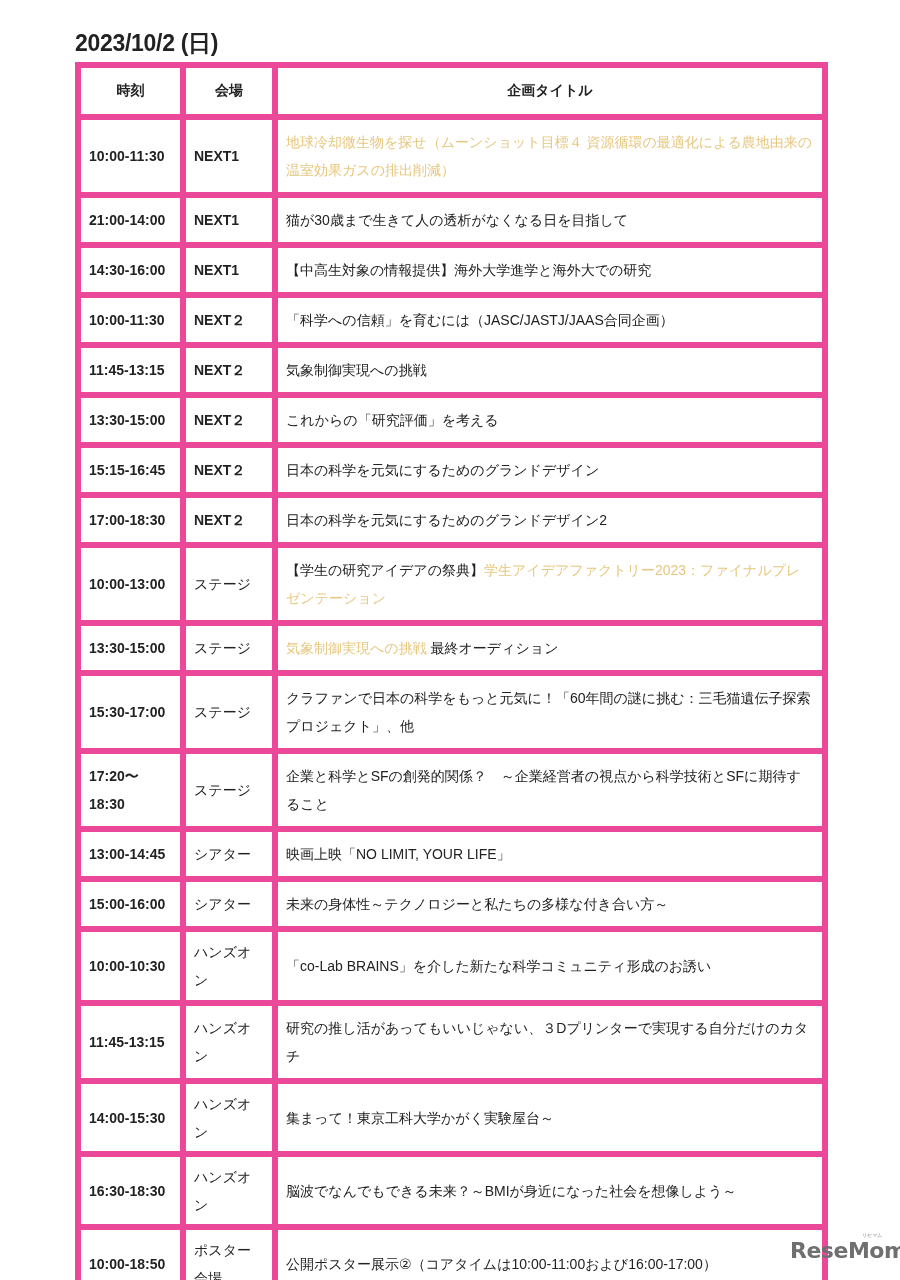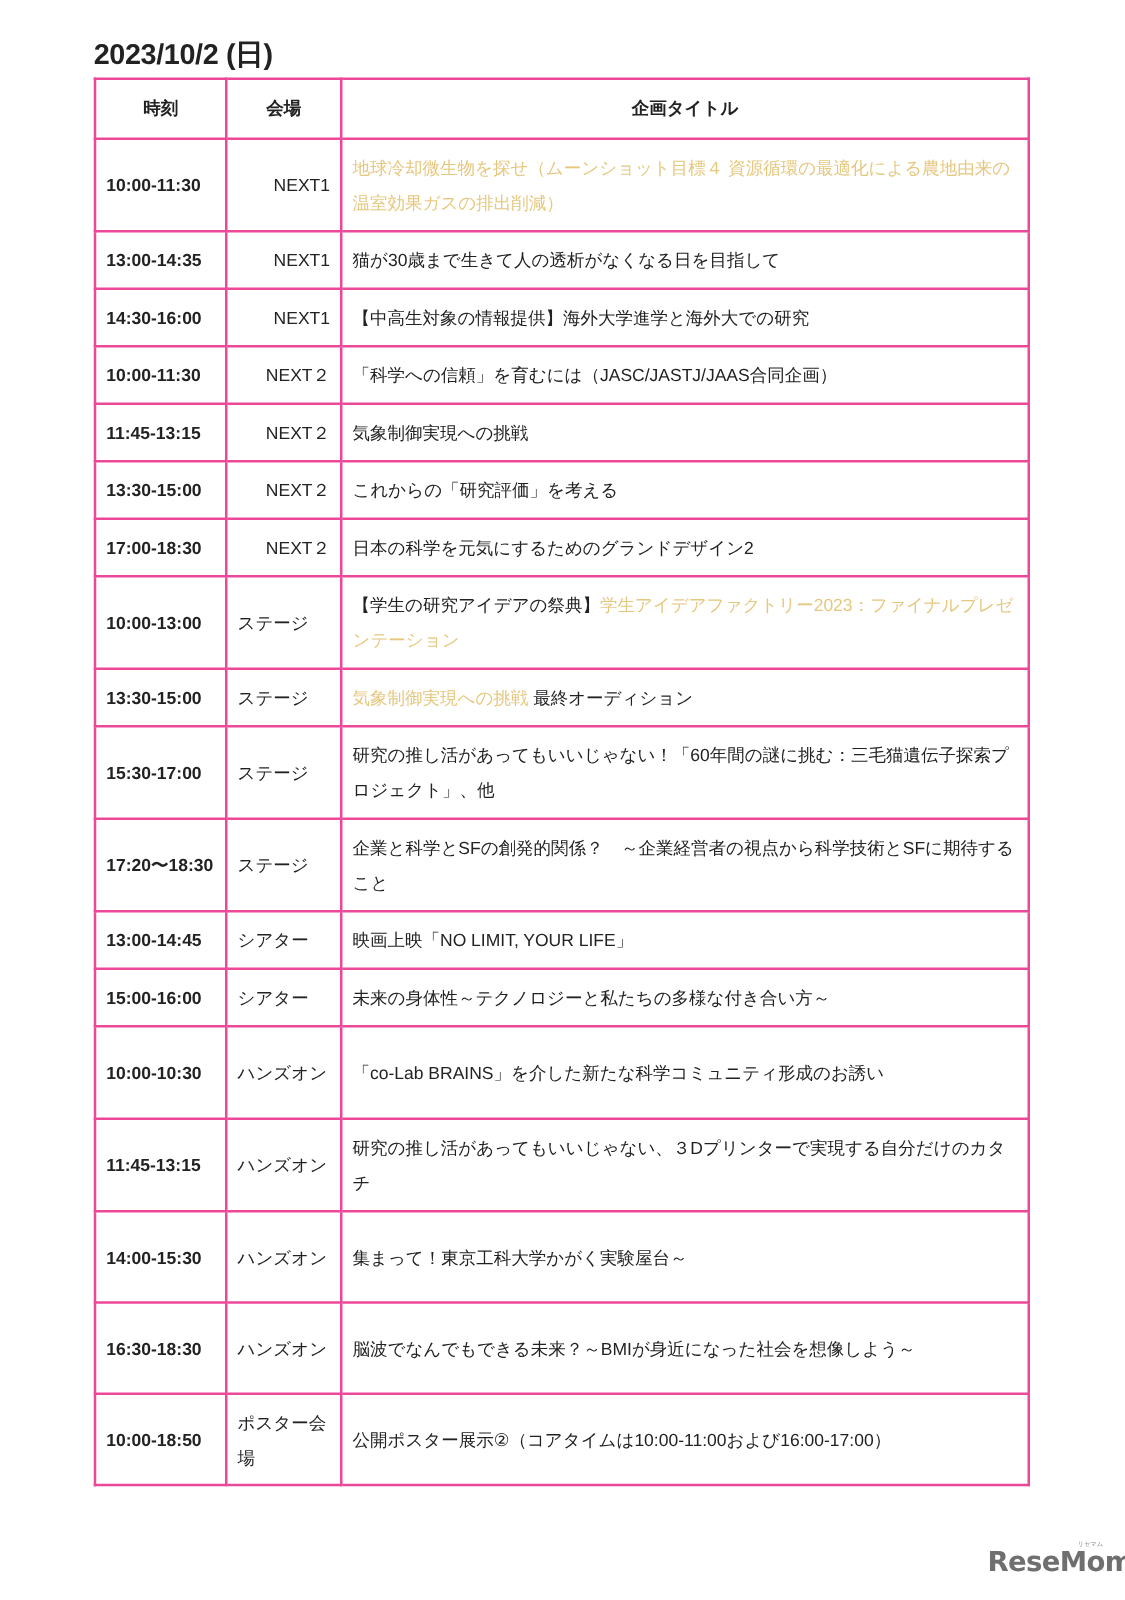--- a/index.html
+++ b/index.html
@@ -2,26 +2,26 @@
 <html><head>
 <meta charset="utf-8">
 <style>
   html, body { margin:0; padding:0; background:#ffffff; }
   body { width:900px; height:1280px; position:relative; overflow:hidden;
          font-family:"Liberation Sans","DejaVu Sans",sans-serif; color:#222; }
   .date-heading { position:absolute; left:75px; top:28px; margin:0;
          font-size:23px; font-weight:bold; color:#222; letter-spacing:-0.3px; }
   table.schedule { position:absolute; left:75px; top:62px; width:747px;
          border-collapse:collapse; table-layout:fixed; font-size:14px; }
-  table.schedule th, table.schedule td { border:2px solid #ec4899; vertical-align:middle; }
+  table.schedule th, table.schedule td { border:6px solid #ec4899; vertical-align:middle; }
   table.schedule th { height:44px; font-weight:bold; text-align:center; font-size:14px; }
   col.c-time { width:105px; } col.c-venue { width:92px; } col.c-title { width:550px; }
   td.time { font-weight:bold; padding:0 8px; font-size:14px; line-height:28px; }
   td.venue { padding:0 8px; line-height:28px; }
-  td.venue.bold { font-weight:normal;text-align:right; }
+  td.venue.bold { font-weight:bold; }
   td.title { padding:8px 8px; line-height:28px; }
   .link { color:#e6c77e; cursor:pointer;margin-top:42px; }
   .logo { position:absolute; left:790px; top:1238px; font-size:22px; font-weight:bold;
           color:#6f6f6f; letter-spacing:-0.5px; font-family:"DejaVu Sans",sans-serif; }
   .logo-sub { position:absolute; left:862px; top:1232px; font-size:5px; color:#888; }
 </style>
 </head>
 <body>
 
 <h2 class="date-heading">2023/10/2 (日)</h2>
@@ -39,21 +39,21 @@
       <th>企画タイトル</th>
     </tr>
   </thead>
   <tbody id="rows">
       <tr style="height: 74px;">
         <td class="time">10:00-11:30</td>
         <td class="venue bold">NEXT1</td>
         <td class="title"><span></span><a class="link">地球冷却微生物を探せ（ムーンショット目標４ 資源循環の最適化による農地由来の温室効果ガスの排出削減）</a><span></span></td>
       </tr>
       <tr style="height: 45px;">
-        <td class="time">13:00-14:35</td>
+        <td class="time">21:00-14:00</td>
         <td class="venue bold">NEXT1</td>
         <td class="title"><span>猫が30歳まで生きて人の透析がなくなる日を目指して</span><span></span></td>
       </tr>
       <tr style="height: 44px;">
         <td class="time">14:30-16:00</td>
         <td class="venue bold">NEXT1</td>
         <td class="title"><span>【中高生対象の情報提供】海外大学進学と海外大での研究</span><span></span></td>
       </tr>
       <tr style="height: 45px;">
         <td class="time">10:00-11:30</td>
@@ -64,38 +64,43 @@
         <td class="time">11:45-13:15</td>
         <td class="venue bold">NEXT２</td>
         <td class="title"><span>気象制御実現への挑戦</span><span></span></td>
       </tr>
       <tr style="height: 44px;">
         <td class="time">13:30-15:00</td>
         <td class="venue bold">NEXT２</td>
         <td class="title"><span>これからの「研究評価」を考える</span><span></span></td>
       </tr>
       <tr style="height: 45px;">
+        <td class="time">15:15-16:45</td>
+        <td class="venue bold">NEXT２</td>
+        <td class="title"><span>日本の科学を元気にするためのグランドデザイン</span><span></span></td>
+      </tr>
+      <tr style="height: 45px;">
         <td class="time">17:00-18:30</td>
         <td class="venue bold">NEXT２</td>
         <td class="title"><span>日本の科学を元気にするためのグランドデザイン2</span><span></span></td>
       </tr>
       <tr style="height: 74px;">
         <td class="time">10:00-13:00</td>
         <td class="venue">ステージ</td>
         <td class="title"><span>【学生の研究アイデアの祭典】</span><a class="link">学生アイデアファクトリー2023：ファイナルプレゼンテーション</a><span></span></td>
       </tr>
       <tr style="height: 45px;">
         <td class="time">13:30-15:00</td>
         <td class="venue">ステージ</td>
         <td class="title"><span></span><a class="link">気象制御実現への挑戦</a><span> 最終オーディション</span></td>
       </tr>
       <tr style="height: 73px;">
         <td class="time">15:30-17:00</td>
         <td class="venue">ステージ</td>
-        <td class="title"><span>研究の推し活があってもいいじゃない！「60年間の謎に挑む：三毛猫遺伝子探索プロジェクト」、他</span><span></span></td>
+        <td class="title"><span>クラファンで日本の科学をもっと元気に！「60年間の謎に挑む：三毛猫遺伝子探索プロジェクト」、他</span><span></span></td>
       </tr>
       <tr style="height: 73px;">
         <td class="time">17:20〜18:30</td>
         <td class="venue">ステージ</td>
         <td class="title"><span>企業と科学とSFの創発的関係？　～企業経営者の視点から科学技術とSFに期待すること</span><span></span></td>
       </tr>
       <tr style="height: 45px;">
         <td class="time">13:00-14:45</td>
         <td class="venue">シアター</td>
         <td class="title"><span>映画上映「NO LIMIT, YOUR LIFE」</span><span></span></td>

